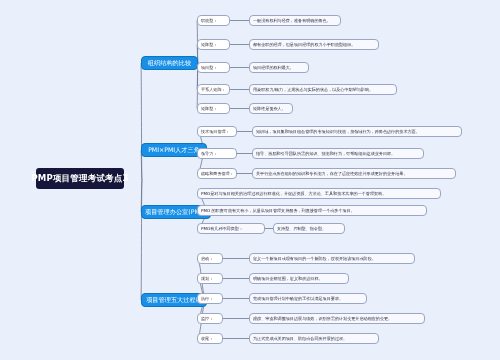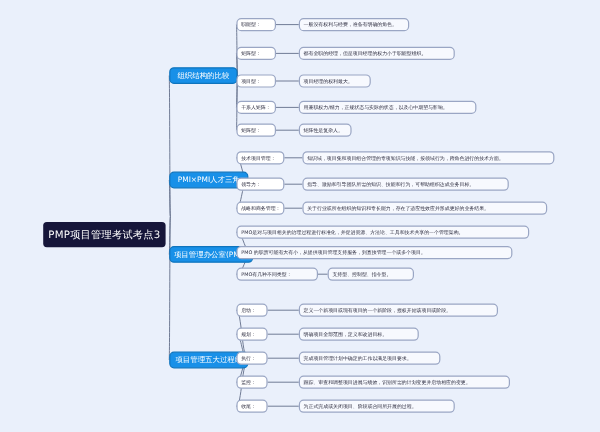--- a/index.html
+++ b/index.html
@@ -62,21 +62,21 @@
       <line x1="223" y1="258.5" x2="249" y2="258.5" stroke="#6b7690" stroke-width="0.8"></line>
       <path d="M207,300 C201.5,300 201.5,278.5 197,278.5" fill="none" stroke="#6b7690" stroke-width="0.8"></path>
       <line x1="223" y1="278.5" x2="249" y2="278.5" stroke="#6b7690" stroke-width="0.8"></line>
       <path d="M207,300 C201.5,300 201.5,298.5 197,298.5" fill="none" stroke="#6b7690" stroke-width="0.8"></path>
       <line x1="223" y1="298.5" x2="249" y2="298.5" stroke="#6b7690" stroke-width="0.8"></line>
       <path d="M207,300 C201.5,300 201.5,318.5 197,318.5" fill="none" stroke="#6b7690" stroke-width="0.8"></path>
       <line x1="223" y1="318.5" x2="249" y2="318.5" stroke="#6b7690" stroke-width="0.8"></line>
       <path d="M207,300 C201.5,300 201.5,338.5 197,338.5" fill="none" stroke="#6b7690" stroke-width="0.8"></path>
       <line x1="223" y1="338.5" x2="249" y2="338.5" stroke="#6b7690" stroke-width="0.8"></line>
     </svg>
-<div class="node root" style="left: 36px; top: 185px; width: 102px; height: 21px;">PMP项目管理考试考点3</div>
+<div class="node root" style="left: 36px; top: 168px; width: 88px; height: 21px; font-weight: bold;">PMP项目管理考试考点3</div>
     <div class="node branch" style="left: 141px; top: 56px; width: 57px; height: 14px;">组织结构的比较</div>
     <div class="node sub" style="left: 197px; top: 15px; width: 33px; height: 11px;">职能型：</div>
     <div class="node leaf" style="left: 249px; top: 15px; width: 92px; height: 11px;">一般没有权利与经费，准备有明确的角色。</div>
     <div class="node sub" style="left: 197px; top: 39px; width: 33px; height: 11px;">矩阵型：</div>
     <div class="node leaf" style="left: 249px; top: 39px; width: 130px; height: 11px;">都有全职的经理，但是项目经理的权力小于职能型组织。</div>
     <div class="node sub" style="left: 197px; top: 62px; width: 33px; height: 11px;">项目型：</div>
     <div class="node leaf" style="left: 249px; top: 62px; width: 60px; height: 11px;">项目经理的权利最大。</div>
     <div class="node sub" style="left: 197px; top: 84px; width: 33px; height: 11px;">干系人矩阵：</div>
     <div class="node leaf" style="left: 249px; top: 84px; width: 148px; height: 11px;">用兼职权力/精力，正规状态与实际的状态，以及心中期望与影响。</div>
     <div class="node sub" style="left: 197px; top: 103px; width: 33px; height: 11px;">矩阵型：</div>

